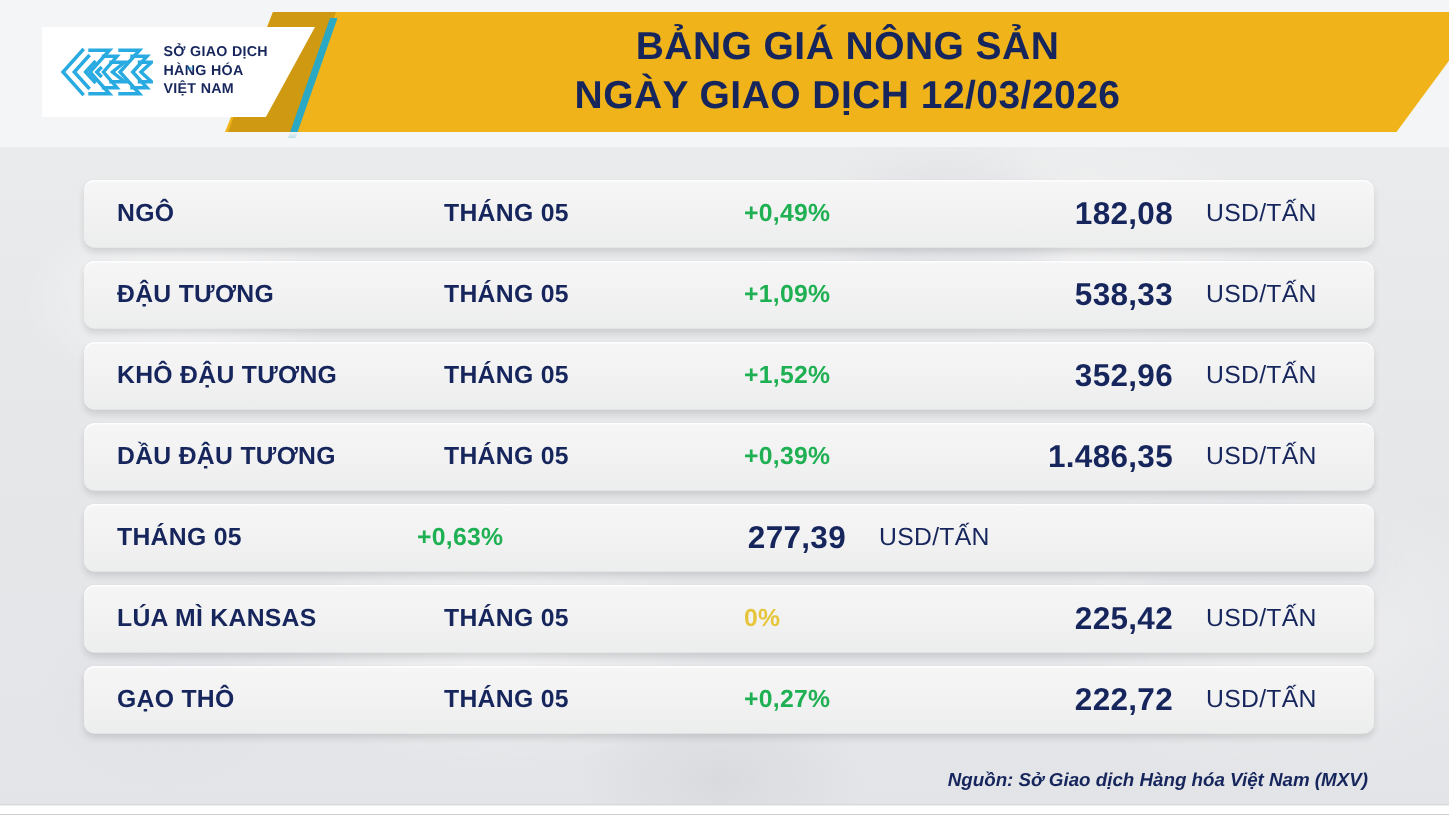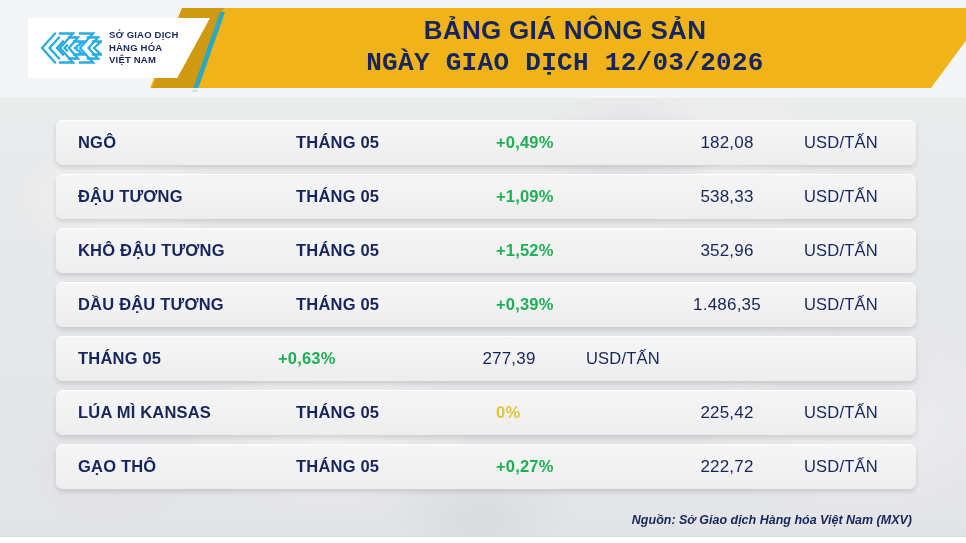--- a/index.html
+++ b/index.html
@@ -122,21 +122,21 @@
     top: 14px;
     left: 220px;
     width: 690px;
     text-align: center;
     color: #16265c;
     font-weight: bold;
     font-size: 26px;
     line-height: 33px;
     letter-spacing: 0.3px;
   }
-  .banner-title .line2 { font-size: 26px; font-family: Liberation Mono, monospace; }
+  .banner-title .line2 { font-size: 26px; }
 
   .header-bottom-fade {
     position: absolute;
     top: 88px;
     left: 0;
     width: 966px;
     height: 14px;
     background: linear-gradient(180deg, rgba(244,245,246,1) 0%, rgba(233,234,236,0) 100%);
   }
 
@@ -179,24 +179,24 @@
     flex: 0 0 176px;
     font-weight: bold;
     font-size: 16.5px;
     letter-spacing: 0.2px;
     white-space: nowrap;
   }
   .c-change.up   { color: #1eb052; }
   .c-change.flat { color: #e6c53c; }
   .c-price {
     flex: 0 0 110px;
-    text-align: center;
-    color: #16265c;
-    font-weight: normal;
-    font-size: 17px;
+    text-align: right;
+    color: #16265c;
+    font-weight: bold;
+    font-size: 21px;
     letter-spacing: 0.2px;
     white-space: nowrap;
   }
   .c-unit {
     flex: 0 0 auto;
     padding-left: 22px;
     color: #16265c;
     font-weight: normal;
     font-size: 16.5px;
     letter-spacing: 0.2px;

